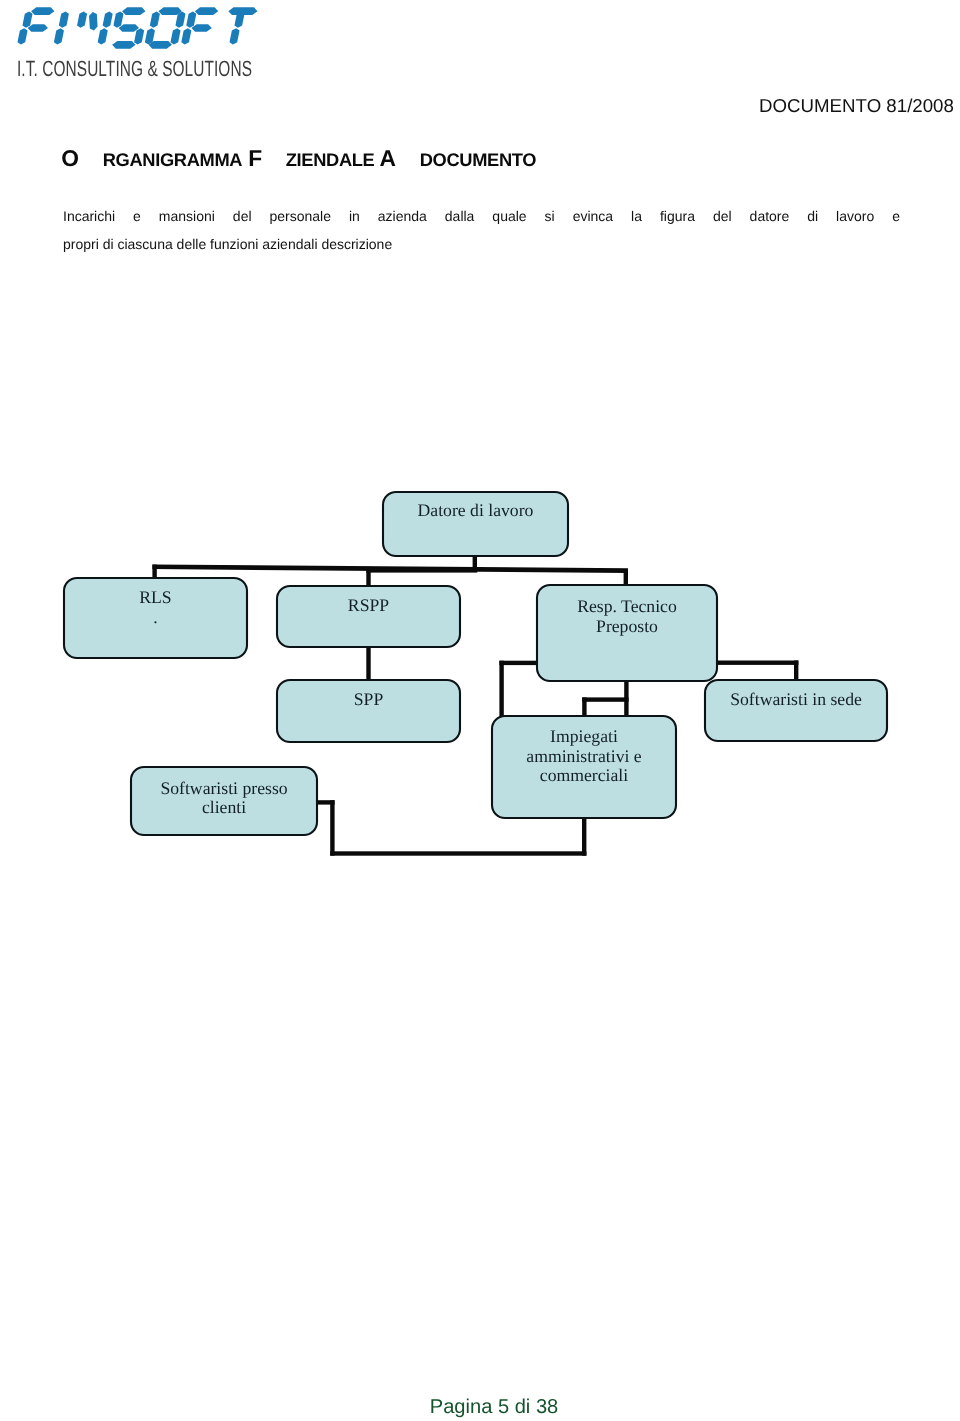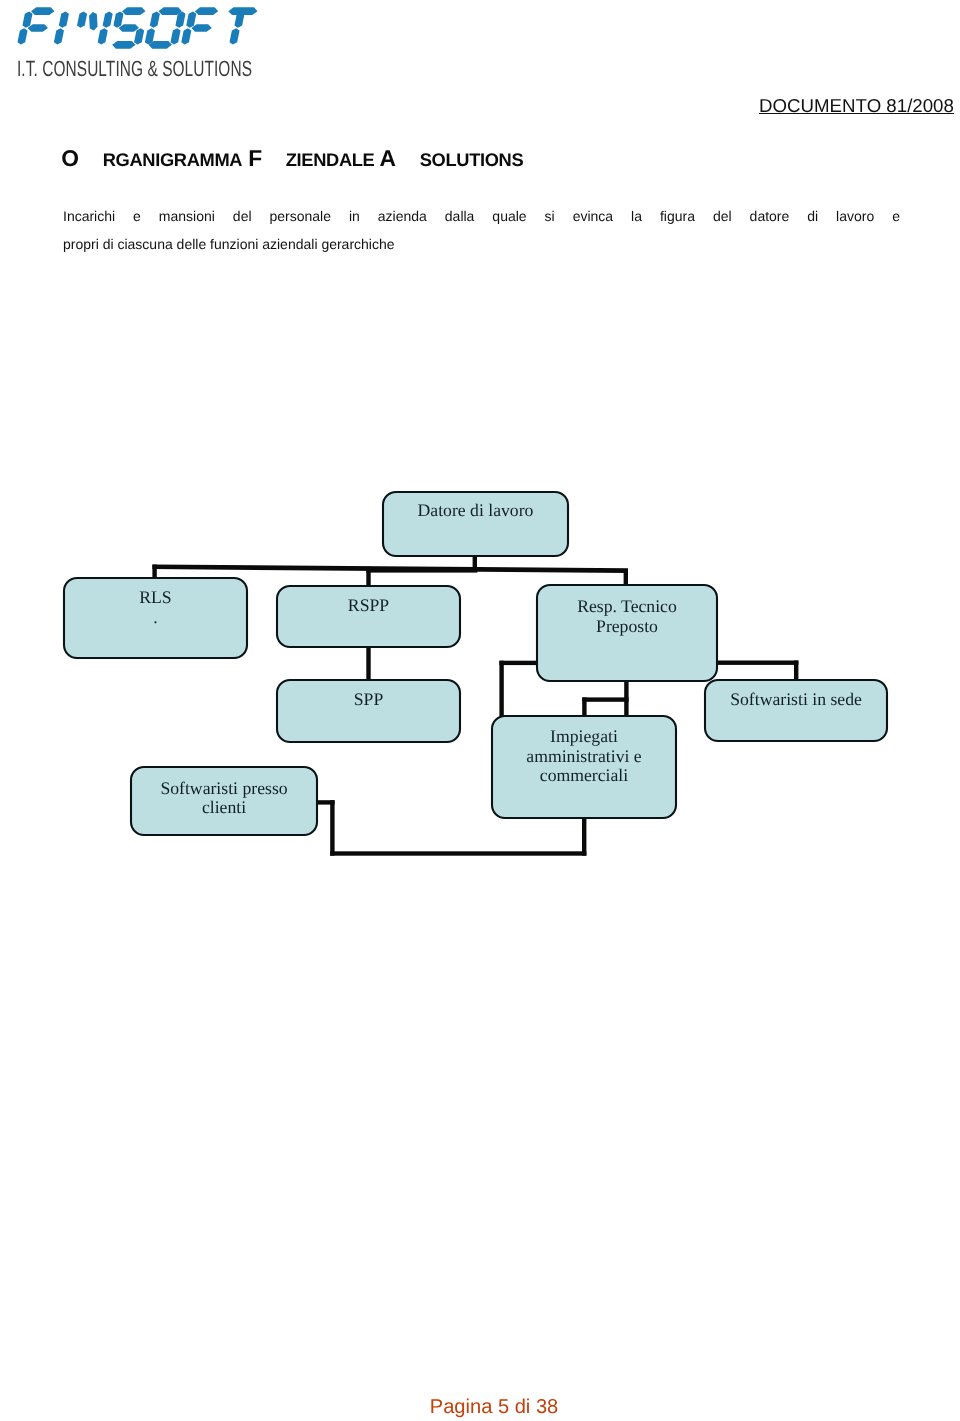--- a/index.html
+++ b/index.html
@@ -17,41 +17,41 @@
   #logo-tagline {
     position:absolute; left:5px; top:58.3px;
     font-size:22px; line-height:22px; letter-spacing:0.1px;
     transform:scaleX(0.702); transform-origin:left top;
     white-space:nowrap; color:#3c3c3c;
   }
 
   
   #doc-ref {
     position:absolute; left:759px; top:96px; width:194px; text-align:left;
-    font-size:18.7px; line-height:19px; color:#121212; white-space:nowrap;text-decoration:underline;
+    font-size:18.7px; line-height:19px; color:#121212; white-space:nowrap;
   }
   #doc-title {
     position:absolute; left:61.3px; top:147px; margin:0;
     font-size:22.8px; line-height:22px; font-weight:bold; color:#0b0b0b;
     letter-spacing:-0.34px; white-space:nowrap;
   }
   #doc-title .sc { font-size:18.3px;margin-left:24px; }
 
   
   #intro {
     position:absolute; left:63px; top:202px; width:837px; margin:0;
     font-size:14px; line-height:28px; color:#121212;
   }
   #intro .jl { display:block; text-align:justify; text-align-last:justify; white-space:nowrap; }
   #intro .jl.last { text-align-last:left; }
 
   
   #footer {
     position:absolute; left:63px; top:1396.8px; width:862px; text-align:center;
-    font-size:20.1px; line-height:20px; color:#c2410c;
+    font-size:20.1px; line-height:20px; color:#14532d;
   }
 
   
   #chart { position:absolute; left:0; top:0; width:960px; height:1421px; display:block; }
   #chart .nbox { fill:#bddfe2; stroke:#0c1316; stroke-width:2.1; }
   #chart .nlab { font-family:"Liberation Serif", serif; font-size:17.7px; fill:#131f27; text-anchor:middle; }
   #chart .conn { fill:#0a0a0a; }
 </style>
 </head>
 <body>
@@ -87,25 +87,25 @@
         <path d="M171.66,30.47 175.93,28.35 179.36,30.47 176.99,42.33 172.71,44.45 169.29,42.33Z"></path>
         <path d="M221.55,7.35 241.90,7.35 245.56,11.20 240.36,15.05 220.01,15.05 216.36,11.20Z"></path>
         <path d="M224.81,13.67 229.09,11.55 232.51,13.67 230.14,25.53 225.87,27.65 222.44,25.53Z"></path>
         <path d="M219.86,30.47 224.13,28.35 227.56,30.47 225.19,42.33 220.91,44.45 217.49,42.33Z"></path>
     </svg>
     <div id="logo-tagline">I.T. CONSULTING &amp; SOLUTIONS</div>
   </div>
 
   <div id="doc-ref">DOCUMENTO 81/2008</div>
 
-  <h1 id="doc-title"><span><span>O</span><span class="sc">RGANIGRAMMA</span></span> <span><span>F</span><span class="sc">ZIENDALE</span></span> <span><span>A</span><span class="sc">SOLUTIONS</span></span></h1>
+  <h1 id="doc-title"><span><span>O</span><span class="sc">RGANIGRAMMA</span></span> <span><span>F</span><span class="sc">ZIENDALE</span></span> <span><span>A</span><span class="sc">DOCUMENTO</span></span></h1>
 
   <div id="intro">
     <div class="jl">Incarichi e mansioni del personale in azienda dalla quale si evinca la figura del datore di lavoro e</div>
-    <div class="jl last">propri di ciascuna delle funzioni aziendali gerarchiche</div>
+    <div class="jl last">propri di ciascuna delle funzioni aziendali descrizione</div>
   </div>
 
   <svg id="chart" viewBox="0 0 960 1421" width="960" height="1421">
     <g class="conn">
       <rect x="472.6" y="554.0" width="4.4" height="15.2"></rect>
       <polygon points="152.4,564.4 628.0,568.2 628.0,572.9 152.4,569.1"></polygon>
       <rect x="366.3" y="568.2" width="111.0" height="4.4"></rect>
       <rect x="152.4" y="564.6" width="4.4" height="14.2"></rect>
       <rect x="366.3" y="566.8" width="4.4" height="20.0"></rect>
       <rect x="623.6" y="569.4" width="4.4" height="16.5"></rect>

